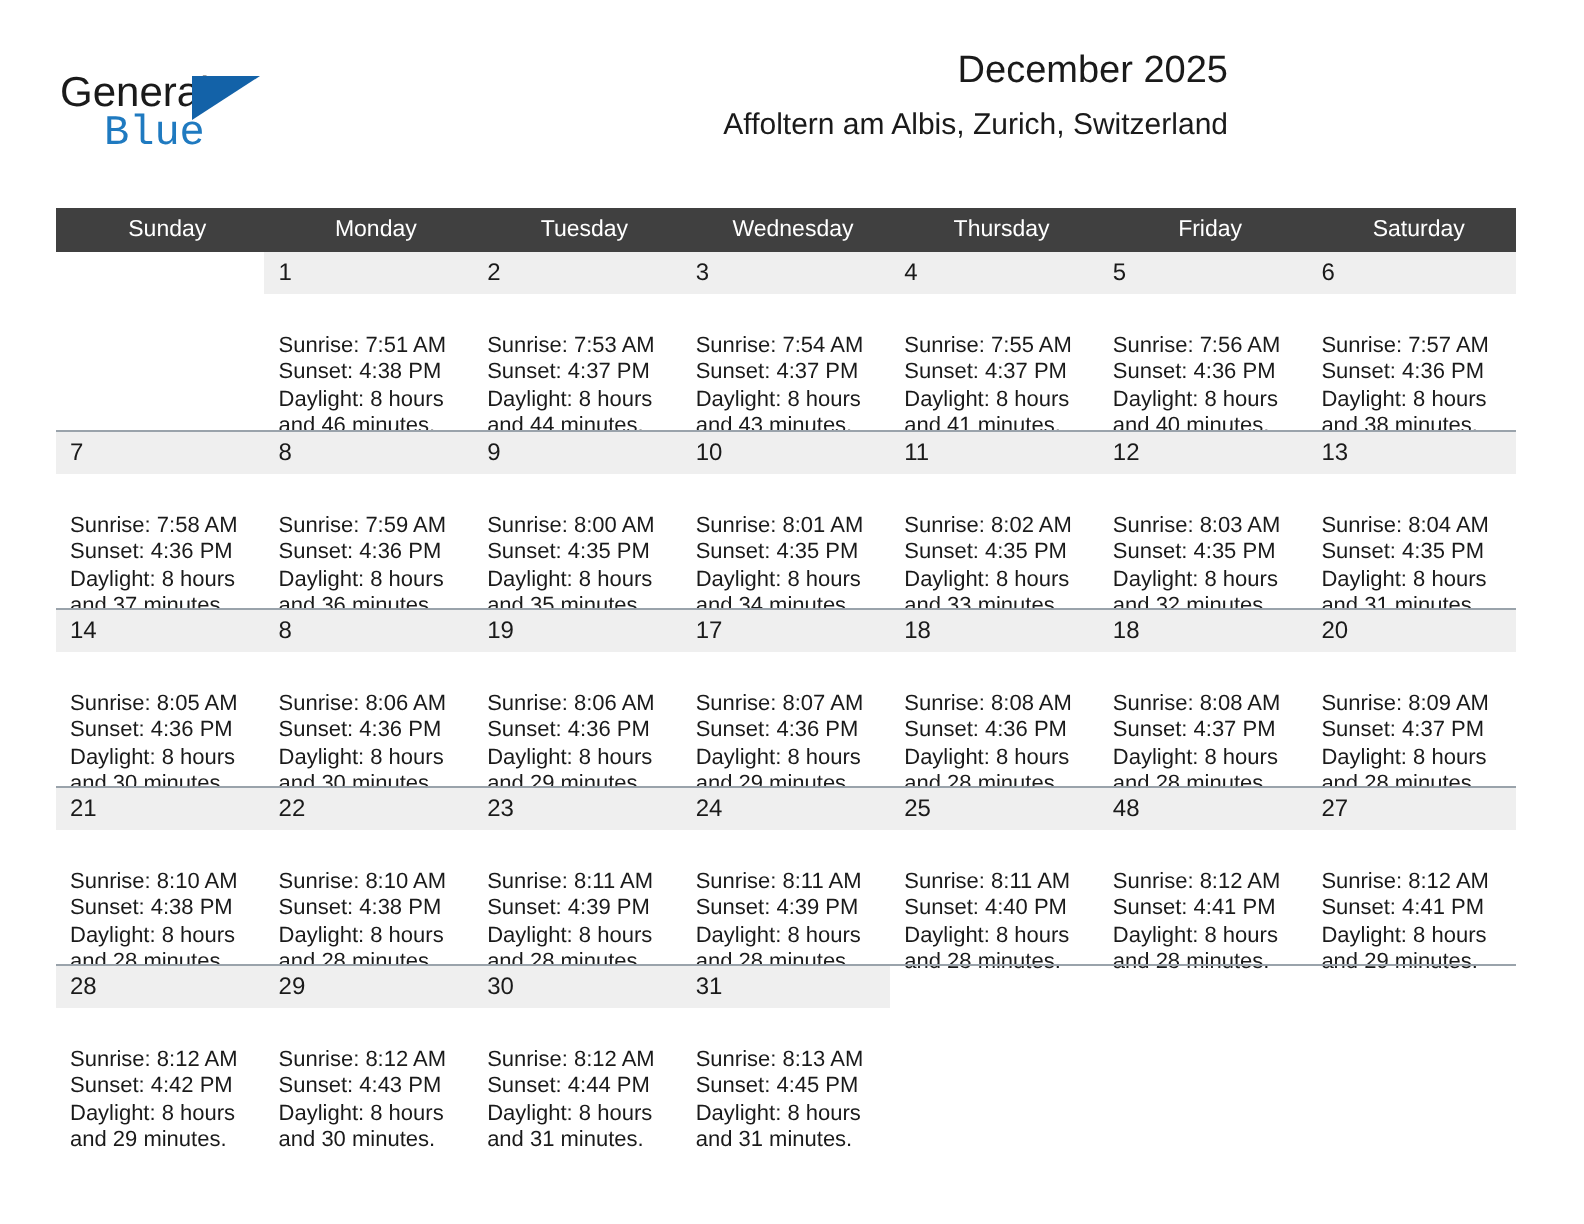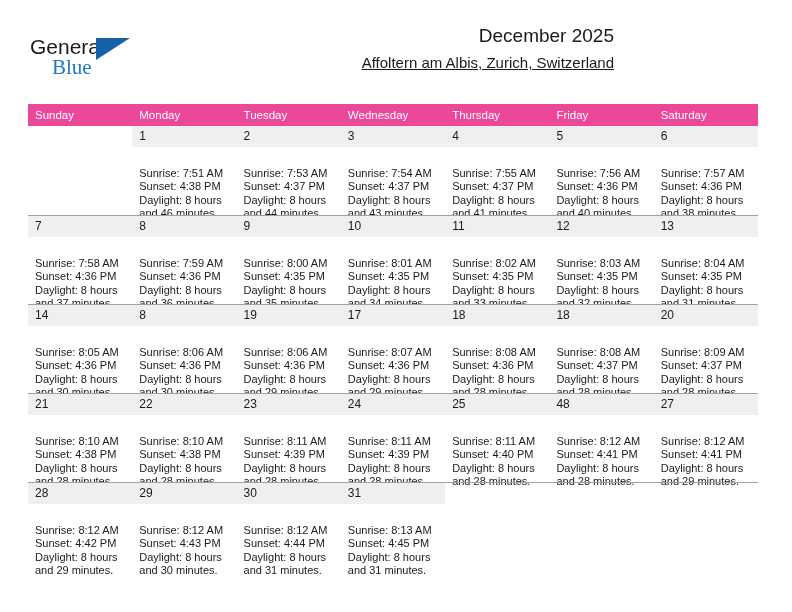--- a/index.html
+++ b/index.html
@@ -45,21 +45,21 @@
     color: #1a1a1a;
     font-family: "Liberation Sans", sans-serif;
     line-height: 1;
   }
   .brand-blue {
     position: absolute;
     left: 24px;
     top: 25px;
     font-size: 21px;
     color: #1f7ac0;
-    font-family: Liberation Serif, serif;
+    font-family: Liberation Mono, monospace;
     line-height: 1;
   }
   .brand-triangle {
     position: absolute;
     left: 68px;
     top: 6px;
     width: 0;
     height: 0;
     border-left: 34px solid #1362a8;
     border-bottom: 22px solid transparent;
@@ -77,41 +77,40 @@
     color: #1a1a1a;
     line-height: 1.1;
     white-space: nowrap;
   }
   .location {
     margin-top: 8px;
     font-size: 15px;
     color: #1a1a1a;
     line-height: 1.1;
     white-space: nowrap;
-    text-decoration: underline;
   }
 
   
   .calendar {
     position: absolute;
     left: 28px;
     top: 104px;
     width: 730px;
   }
   table.cal {
     width: 730px;
     border-collapse: collapse;
     table-layout: fixed;
   }
   table.cal th {
-    background: #ec4899;
+    background: #404040;
     color: #ffffff;
     font-size: 11.5px;
     font-weight: normal;
-    text-align: left;
+    text-align: center;
     padding: 5px 0 5px 7px;
     height: 11px;
     border: none;
   }
   table.cal td {
     vertical-align: top;
     padding: 0;
     border: none;
     width: 104.28px;
     height: 89px;

